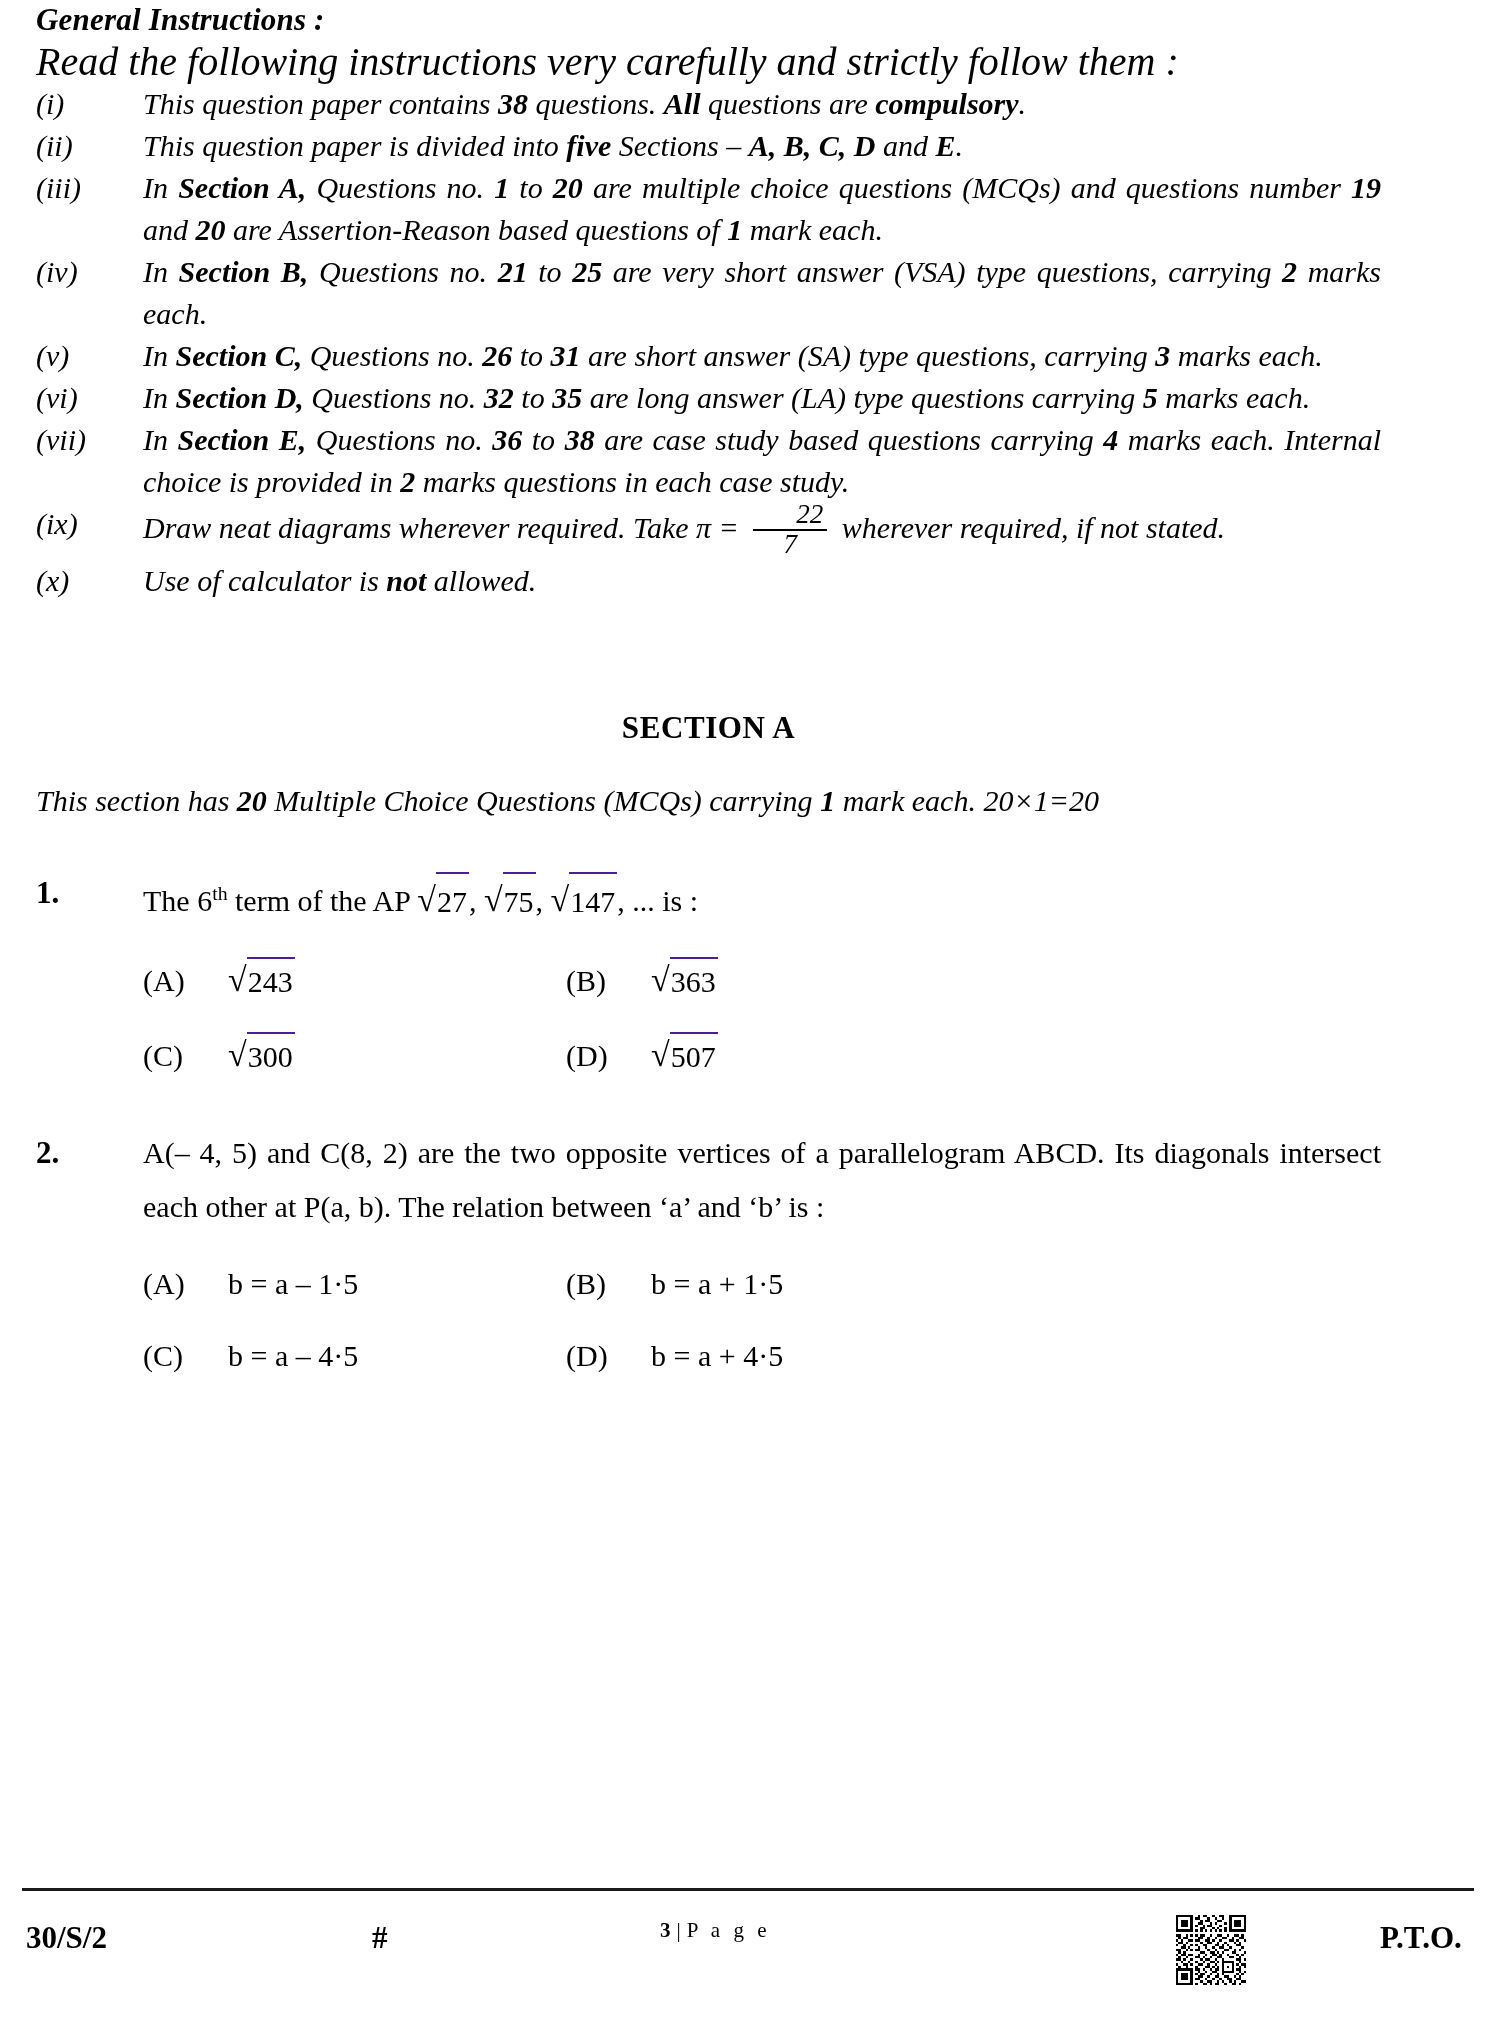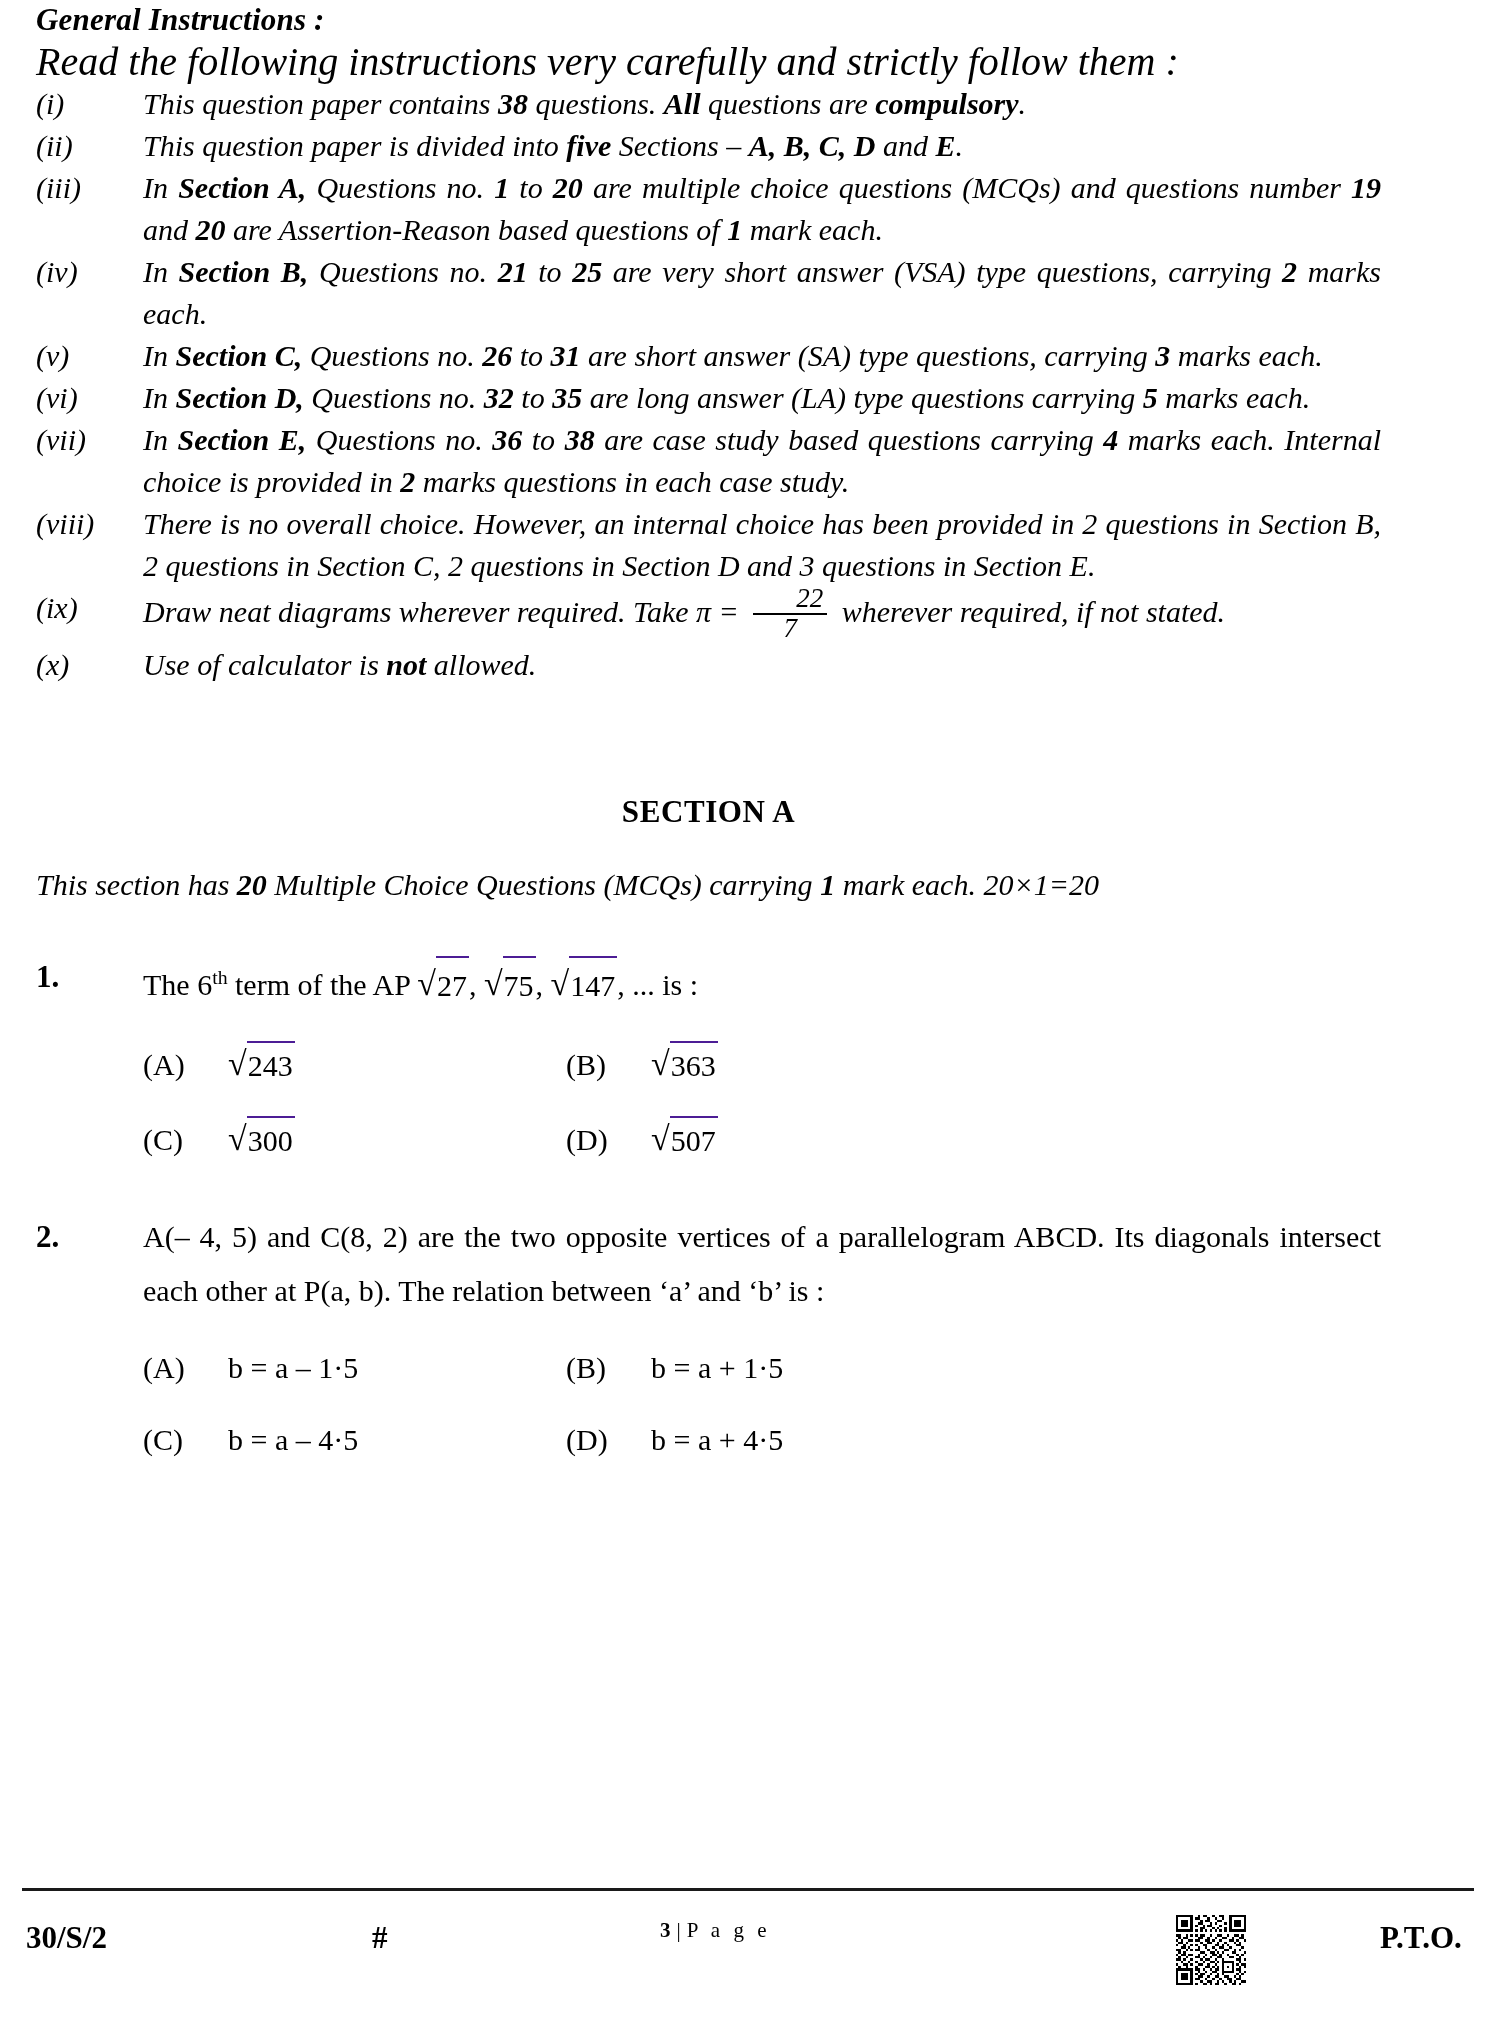--- a/index.html
+++ b/index.html
@@ -212,24 +212,20 @@
           <div class="inst-num">(v)</div>
           <div class="inst-body"><span>In </span><b>Section C,</b><span> Questions no. </span><b>26</b><span> to </span><b>31</b><span> are short answer (SA) type questions, carrying </span><b>3</b><span> marks each.</span></div>
         </div>
         <div class="inst-row">
           <div class="inst-num">(vi)</div>
           <div class="inst-body"><span>In </span><b>Section D,</b><span> Questions no. </span><b>32</b><span> to </span><b>35</b><span> are long answer (LA) type questions carrying </span><b>5</b><span> marks each.</span></div>
         </div>
         <div class="inst-row">
           <div class="inst-num">(vii)</div>
           <div class="inst-body"><span>In </span><b>Section E,</b><span> Questions no. </span><b>36</b><span> to </span><b>38</b><span> are case study based questions carrying </span><b>4</b><span> marks each. Internal choice is provided in </span><b>2</b><span> marks questions in each case study.</span></div>
-        </div>
-        <div class="inst-row">
-          <div class="inst-num">(viii)</div>
-          <div class="inst-body"><span>There is no overall choice. However, an internal choice has been provided in 2 questions in Section B, 2 questions in Section C, 2 questions in Section D and 3 questions in Section E.</span></div>
         </div>
         <div class="inst-row">
           <div class="inst-num">(ix)</div>
           <div class="inst-body nojust"><span>Draw neat diagrams wherever required. Take π = </span><span class="frac"><span class="num">22</span><span class="den">7</span></span><span> wherever required, if not stated.</span></div>
         </div>
         <div class="inst-row">
           <div class="inst-num">(x)</div>
           <div class="inst-body"><span>Use of calculator is </span><b>not</b><span> allowed.</span></div>
         </div>
       </div>

